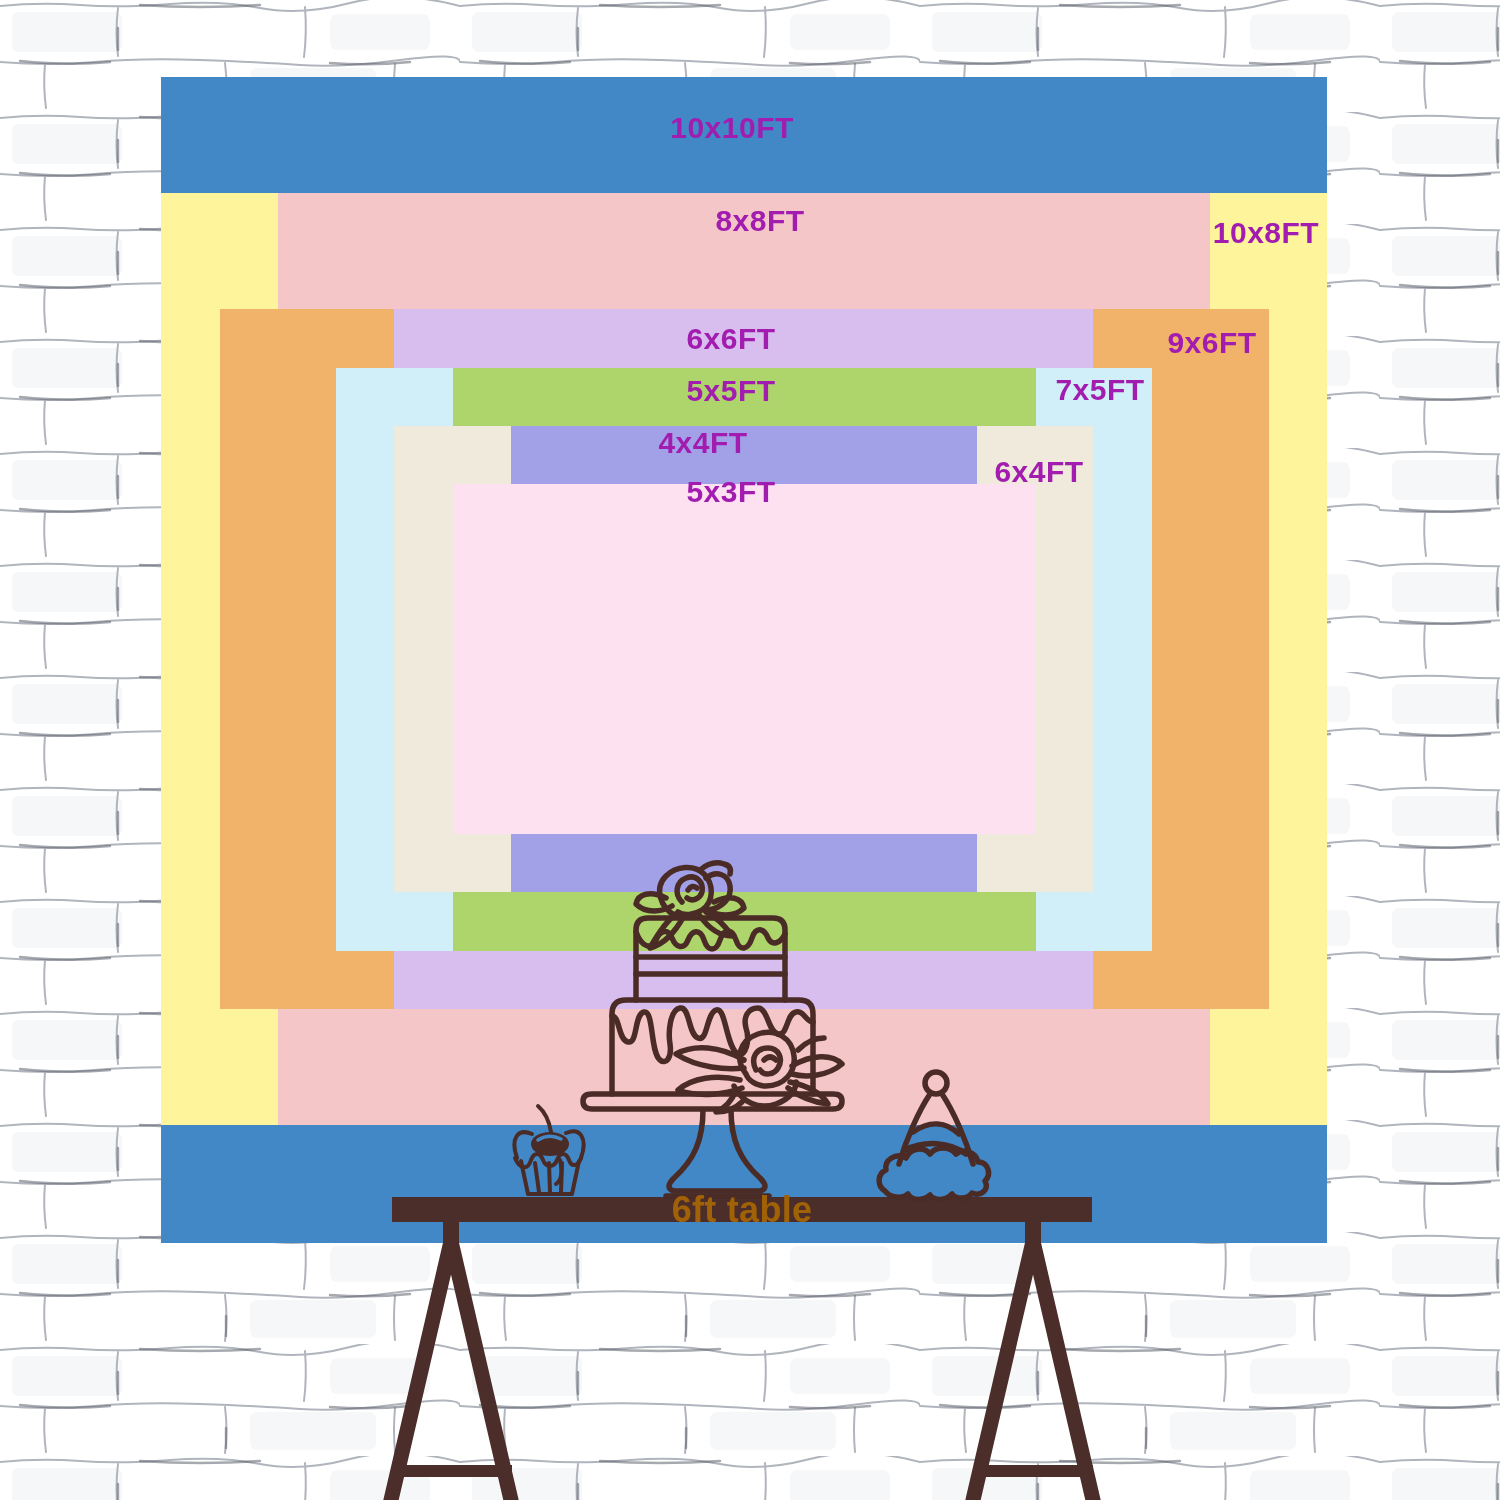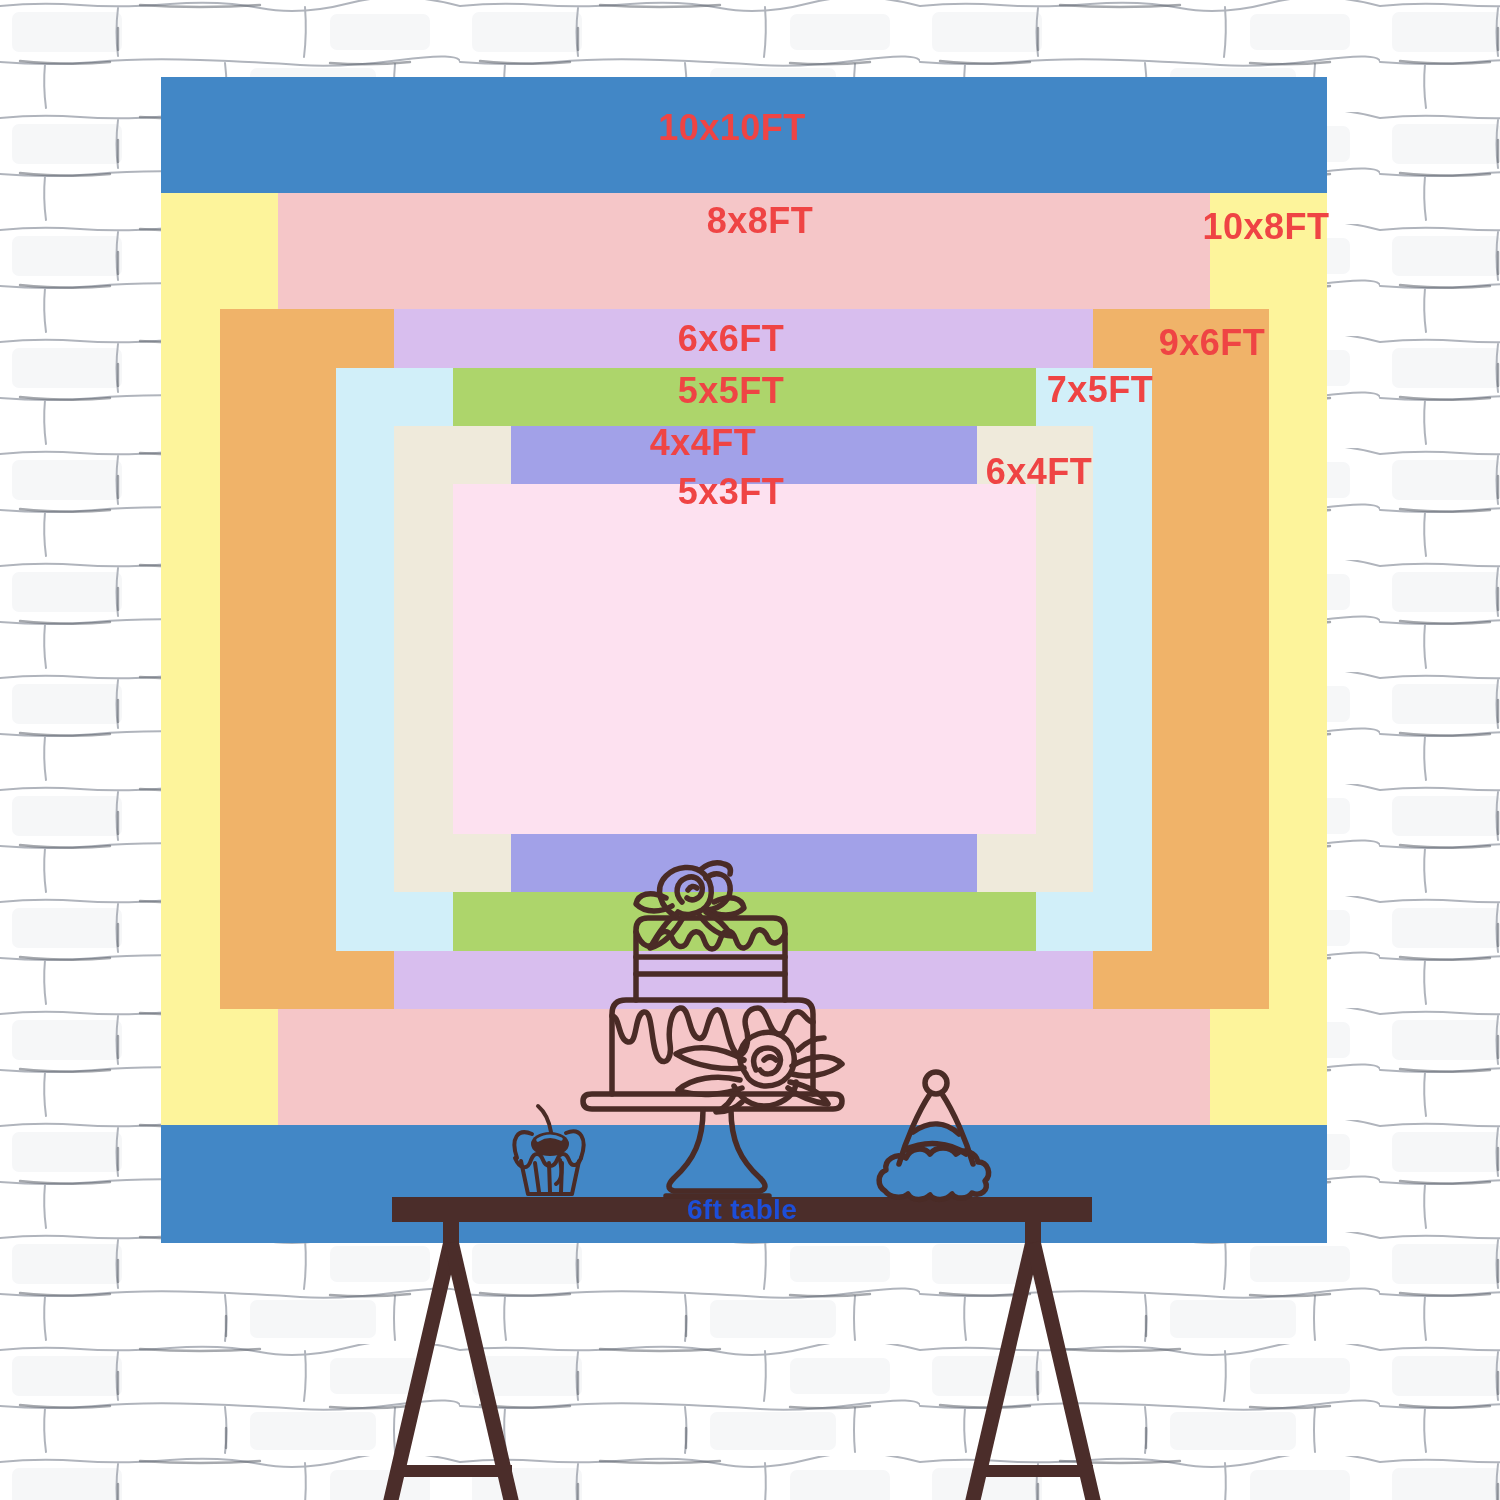--- a/index.html
+++ b/index.html
@@ -20,34 +20,34 @@
   .r6{left:453px;top:368px;width:583px;height:583px}
   .r7{left:394px;top:426px;width:699px;height:466px}
   .r8{left:511px;top:426px;width:466px;height:466px}
   .r9{left:453px;top:484px;width:583px;height:350px}
 
   .legs,.decor{position:absolute;left:0;top:0;}
   .table-top{position:absolute;left:392px;top:1197px;width:700px;height:25px;}
 
   .lbl{
     position:absolute;transform:translate(-50%,-50%);
-    font-size:36px;font-weight:600;line-height:1;color:#ef4444;
+    font-size:30px;font-weight:600;line-height:1;color:#a21caf;
     white-space:nowrap;letter-spacing:.5px;
   }
   .l0{left:732px;top:128px}
-  .l1{left:1266px;top:227px}
+  .l1{left:1266px;top:233px}
   .l2{left:760px;top:221px}
   .l3{left:1212px;top:343px}
   .l4{left:731px;top:339px}
   .l5{left:1100px;top:390px}
   .l6{left:731px;top:391px}
   .l7{left:1039px;top:472px}
   .l8{left:703px;top:443px}
   .l9{left:731px;top:492px}
-  .ltable{left:742px;top:1210px;font-size:28px;letter-spacing:.3px;color:#1d4ed8}
+  .ltable{left:742px;top:1210px;font-size:36px;letter-spacing:.3px;color:#a16207}
 </style>
 </head>
 <body>
 
 <svg class="wall" width="1500" height="1500" viewBox="0 0 1500 1500" aria-hidden="true">
   <defs>
     <pattern id="bricks" width="460" height="112" patternUnits="userSpaceOnUse">
       <rect width="460" height="112" fill="#ffffff"></rect>
       <g fill="#eef0f3" opacity="0.55">
         <rect x="12" y="12" width="110" height="40" rx="7"></rect>

